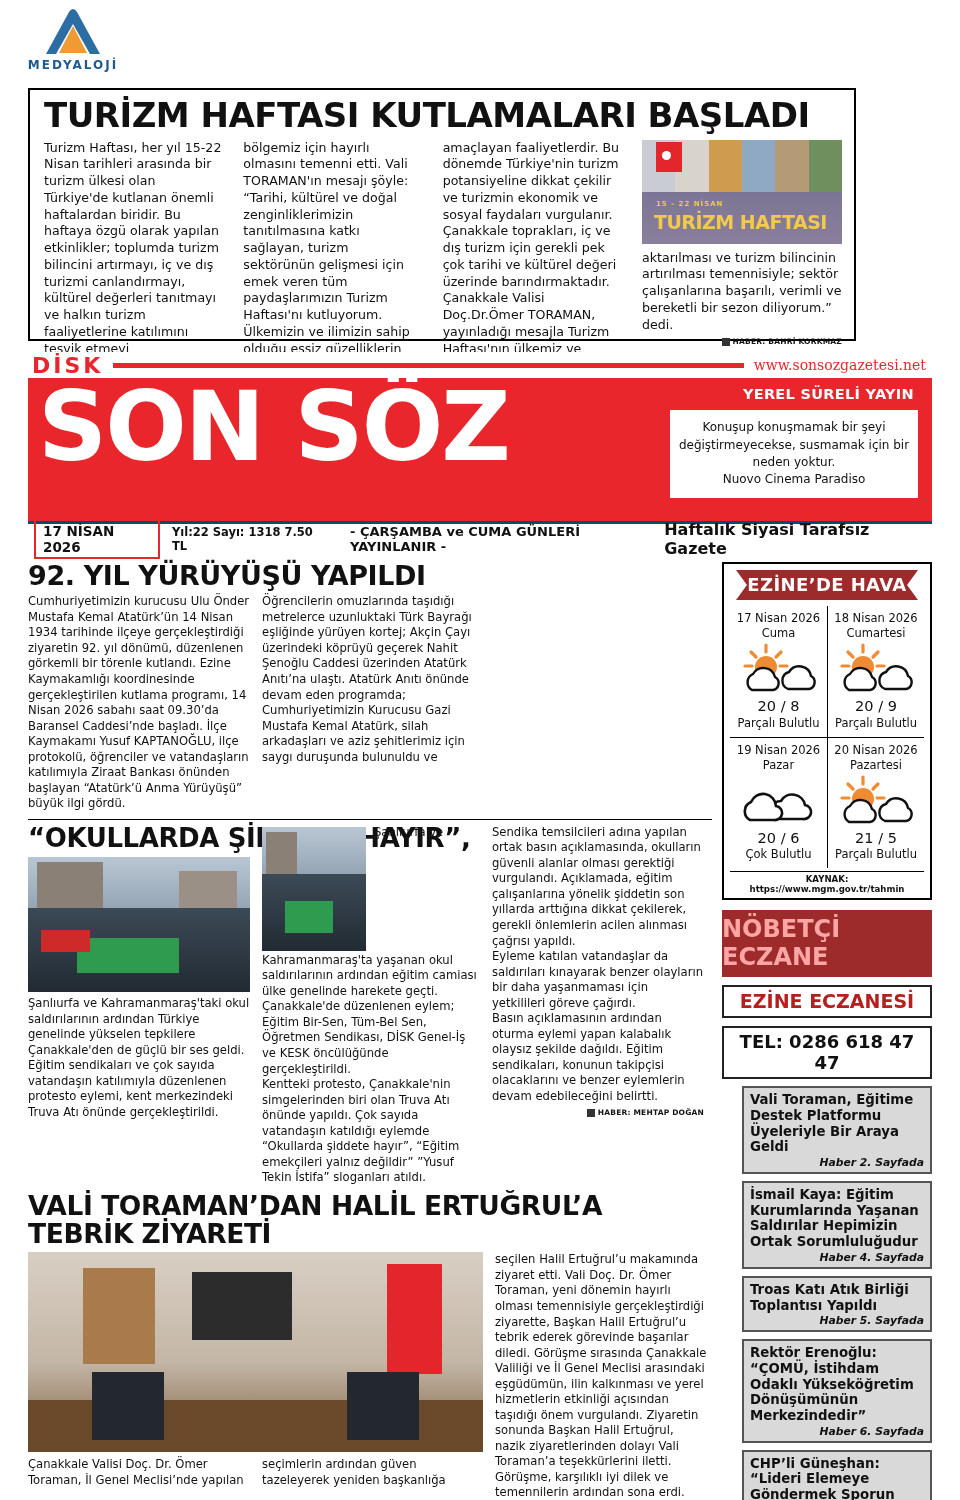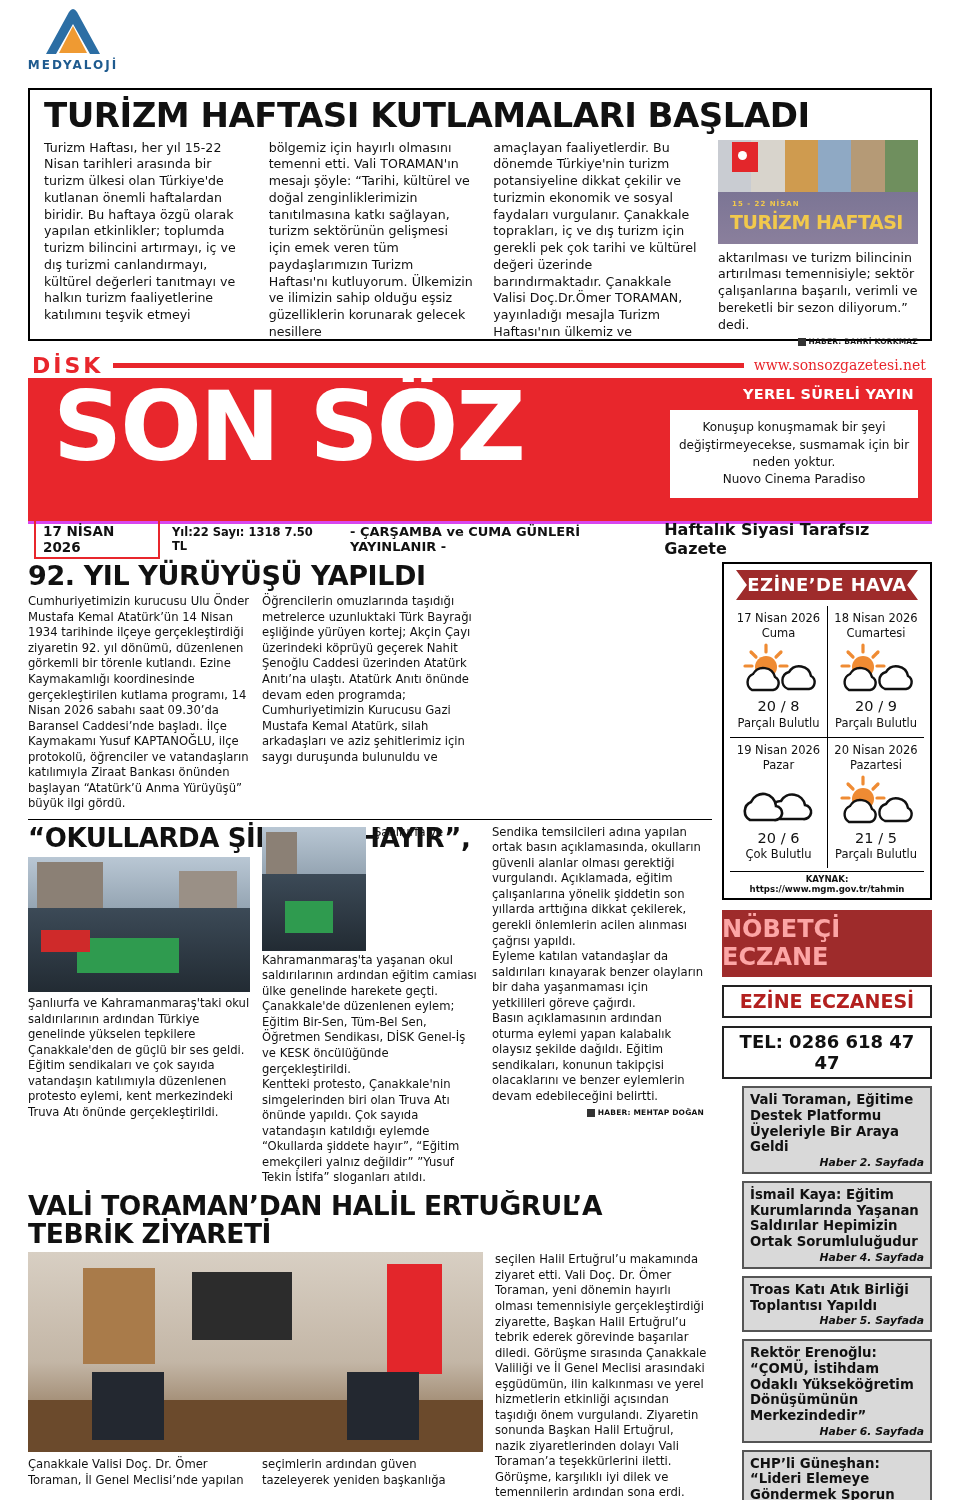--- a/index.html
+++ b/index.html
@@ -12,21 +12,21 @@
     position: relative;
   }
 
   
   .logo-wrap { position: absolute; left: 18px; top: 8px; width: 110px; text-align: center; }
   .logo-mark { width: 62px; height: 48px; margin: 0 auto; position: relative; }
   .logo-text { font-size: 12px; font-weight: bold; color: #1f5b8f; letter-spacing: 2px; margin-top: 2px; font-family: "DejaVu Sans", sans-serif; }
 
   
   .tourism-box {
-    position: absolute; left: 28px; top: 88px; width: 904px; height: 253px;
+    position: absolute; left: 28px; top: 88px; width: 828px; height: 253px;
     border: 2px solid #000; background: #fff; padding: 8px 12px 4px 14px;
   }
   .tourism-title {
     font-size: 34px; font-weight: bold; letter-spacing: -0.5px;
     font-family: "DejaVu Sans", sans-serif; line-height: 1.05; margin-bottom: 6px;
   }
   .tourism-cols { display: flex; gap: 20px; }
   .t-col { width: 218px; font-size: 12.6px; line-height: 1.33; text-align: left; }
   .t-col-4 { width: 200px; }
   .tz-img {
@@ -43,33 +43,33 @@
   .byline .sq { width: 8px; height: 8px; background: #333; display: inline-block; }
 
   
   .masthead { position: absolute; left: 28px; top: 352px; width: 904px; height: 169px; background: #e8262c; }
   .mh-top { height: 26px; background: #fff; display: flex; align-items: center; padding: 0 6px 0 4px; }
   .mh-ezine { font-size: 22px; font-weight: bold; color: #e8262c; letter-spacing: 3px; font-family: "DejaVu Sans", sans-serif; }
   .mh-rule { flex: 1; height: 9px; background: #e8262c; margin: 0 10px; border-top: 2px solid #fff; border-bottom: 2px solid #fff; }
   .mh-url { font-size: 14px; color: #e8262c; font-family: "DejaVu Serif", serif; }
   .mh-body { position: relative; height: 143px; }
   .mh-sonsoz {
-    position: absolute; left: 25px; top: 4px; font-size: 96px; line-height: 0.95;
+    position: absolute; left: 10px; top: 4px; font-size: 96px; line-height: 0.95;
     font-weight: bold; color: #fff; letter-spacing: -2px; font-family: "DejaVu Sans", sans-serif;
   }
   .mh-yerel { position: absolute; right: 18px; top: 8px; font-size: 14.5px; font-weight: bold; color: #fff; letter-spacing: 0.3px; }
   .mh-quote {
     position: absolute; right: 14px; top: 32px; width: 248px; height: 88px;
     background: #fff; color: #111; font-size: 12px; line-height: 1.45;
     display: flex; flex-direction: column; align-items: center; justify-content: center; text-align: center; padding: 4px 8px;
   }
 
   
   .infobar { position: absolute; left: 28px; top: 521px; width: 904px; height: 32px;
-    background: #fff; border-top: 3px solid #d946ef; display: flex; align-items: center; padding-left: 6px; }
+    background: #fff; border-top: 3px solid #0c4a6e; display: flex; align-items: center; padding-left: 6px; }
   .ib-date { border: 2px solid #e8262c; color: #111; font-size: 13.5px; font-weight: bold; padding: 2px 7px; font-family: "DejaVu Sans", sans-serif; }
   .ib-meta { font-size: 11.5px; font-weight: bold; margin-left: 12px; color: #111; }
   .ib-days { font-size: 13px; font-weight: bold; margin-left: 26px; color: #111; }
   .ib-tag { font-size: 16px; font-weight: bold; margin-left: auto; margin-right: 8px; color: #111; }
 
   
   .main-left { position: absolute; left: 28px; top: 562px; width: 684px; }
   .sidebar { position: absolute; left: 722px; top: 562px; width: 210px; }
 
   .head-xl { font-size: 27px; font-weight: bold; letter-spacing: -0.4px; font-family: "DejaVu Sans", sans-serif; line-height: 1.05; }

